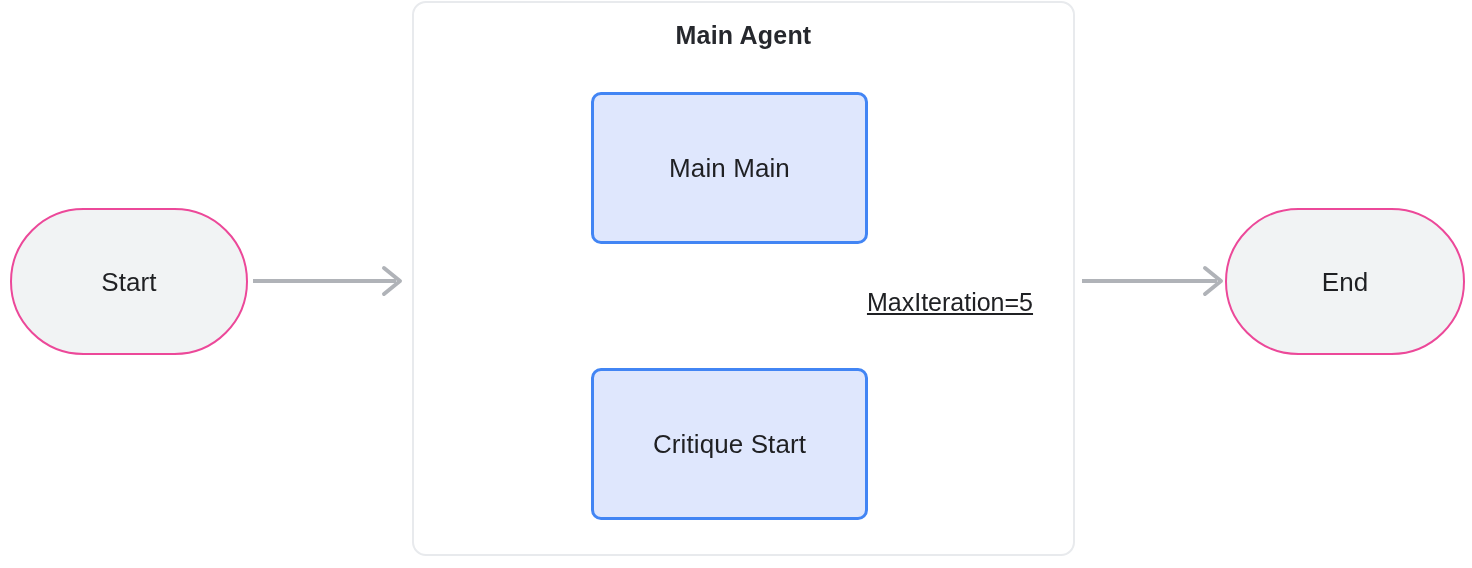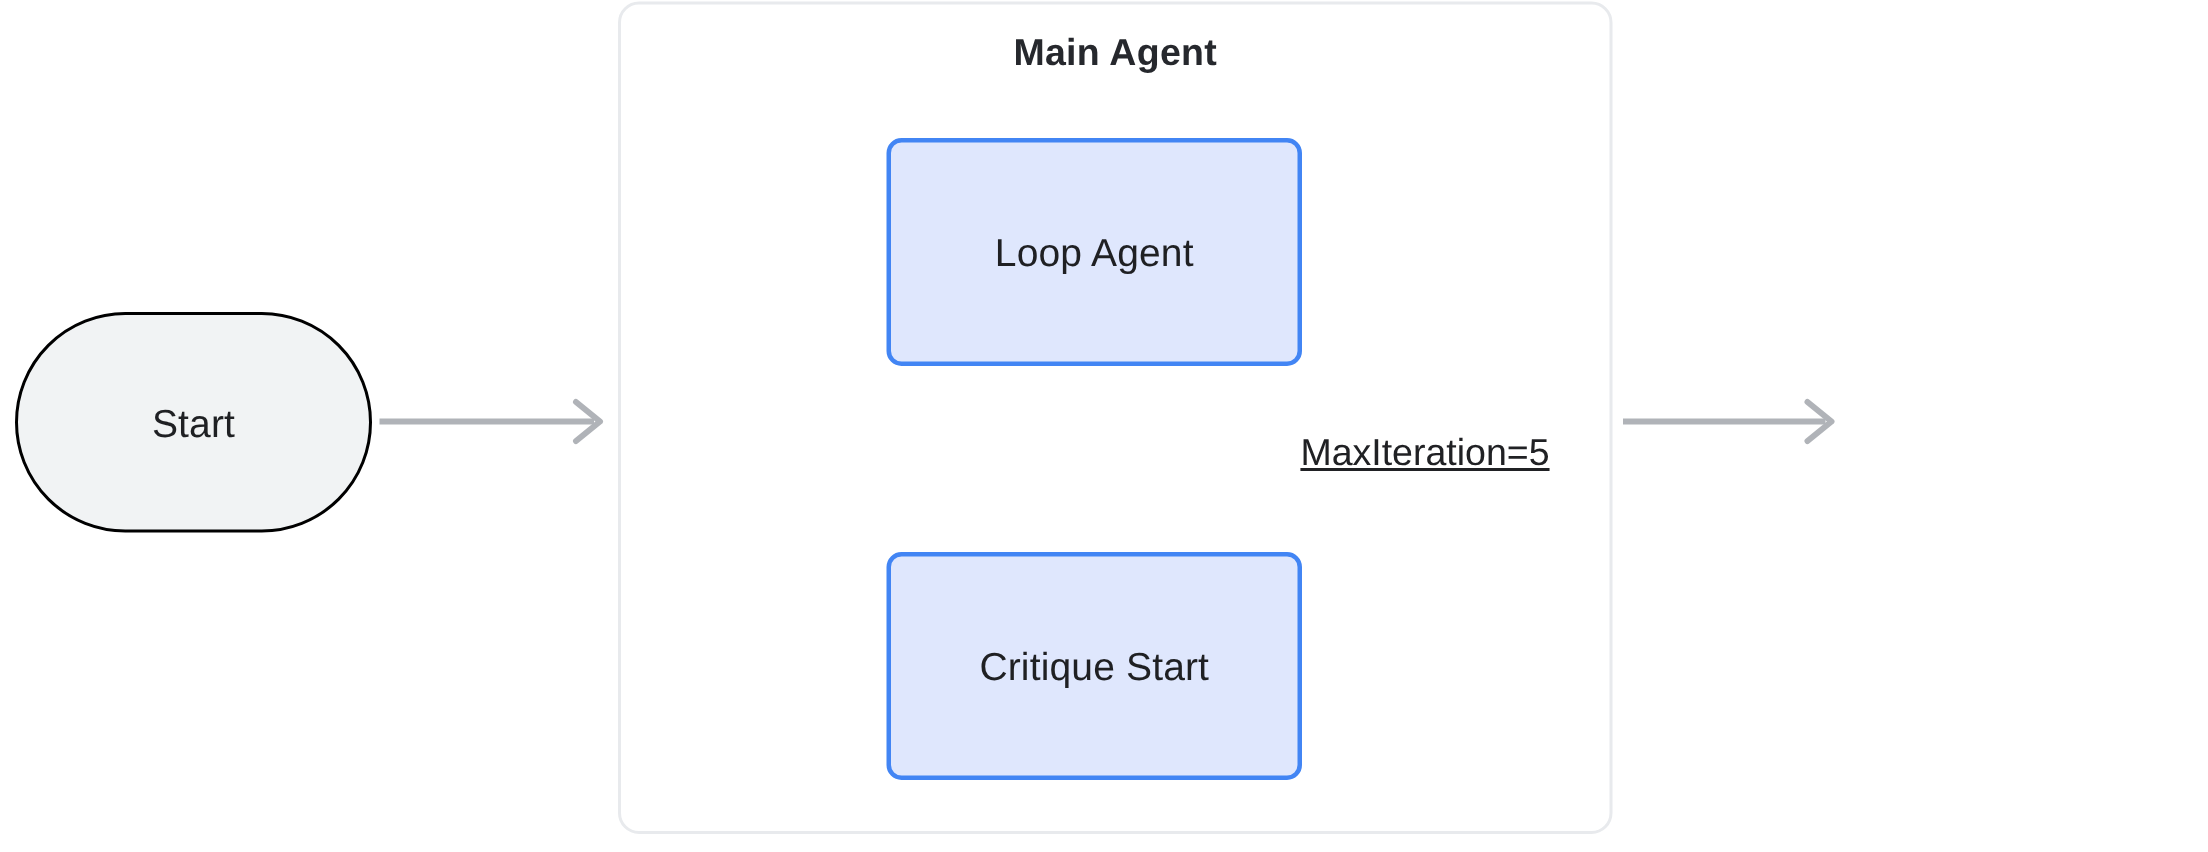--- a/index.html
+++ b/index.html
@@ -27,21 +27,21 @@
     pointer-events: none;
   }
 
   
   .terminal-node {
     position: absolute;
     display: flex;
     align-items: center;
     justify-content: center;
     background: #f1f3f4;
-    border: 2px solid #000000;
+    border: 2px solid #ec4899;
     border-radius: 74px;
     box-sizing: border-box;
   }
   .terminal-label {
     font-size: 26px;
     color: #1f2023;
     letter-spacing: 0.1px;
     line-height: 1;
   }
   #node-start {
@@ -158,24 +158,27 @@
 
   <div id="node-start" class="terminal-node">
     <span class="terminal-label">Start</span>
   </div>
 
   <div id="loop-agent-container">
 
     <div id="loop-agent-title">Main Agent</div>
 
     <div id="node-main-agent" class="agent-node" style="left:177px; top:89px;">
-      <span class="agent-label">Loop Agent</span>
+      <span class="agent-label">Main Main</span>
     </div>
 
     <div id="node-critique-agent" class="agent-node" style="left:177px; top:365px;">
       <span class="agent-label">Critique Start</span>
     </div>
   </div>
 
   <div id="edge-label-maxiteration">MaxIteration=5</div>
 
+  <div id="node-end" class="terminal-node">
+    <span class="terminal-label">End</span>
+  </div>
 
 </div>
 
 </body></html>

